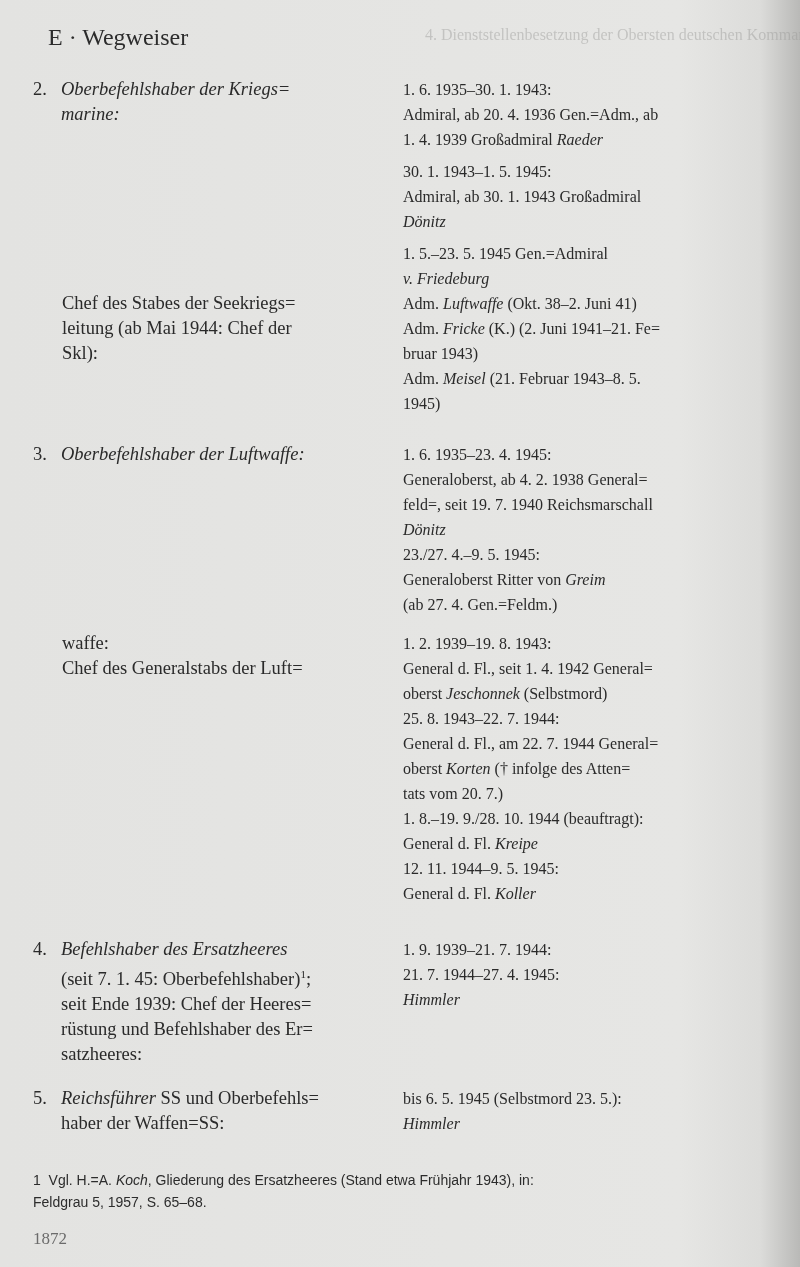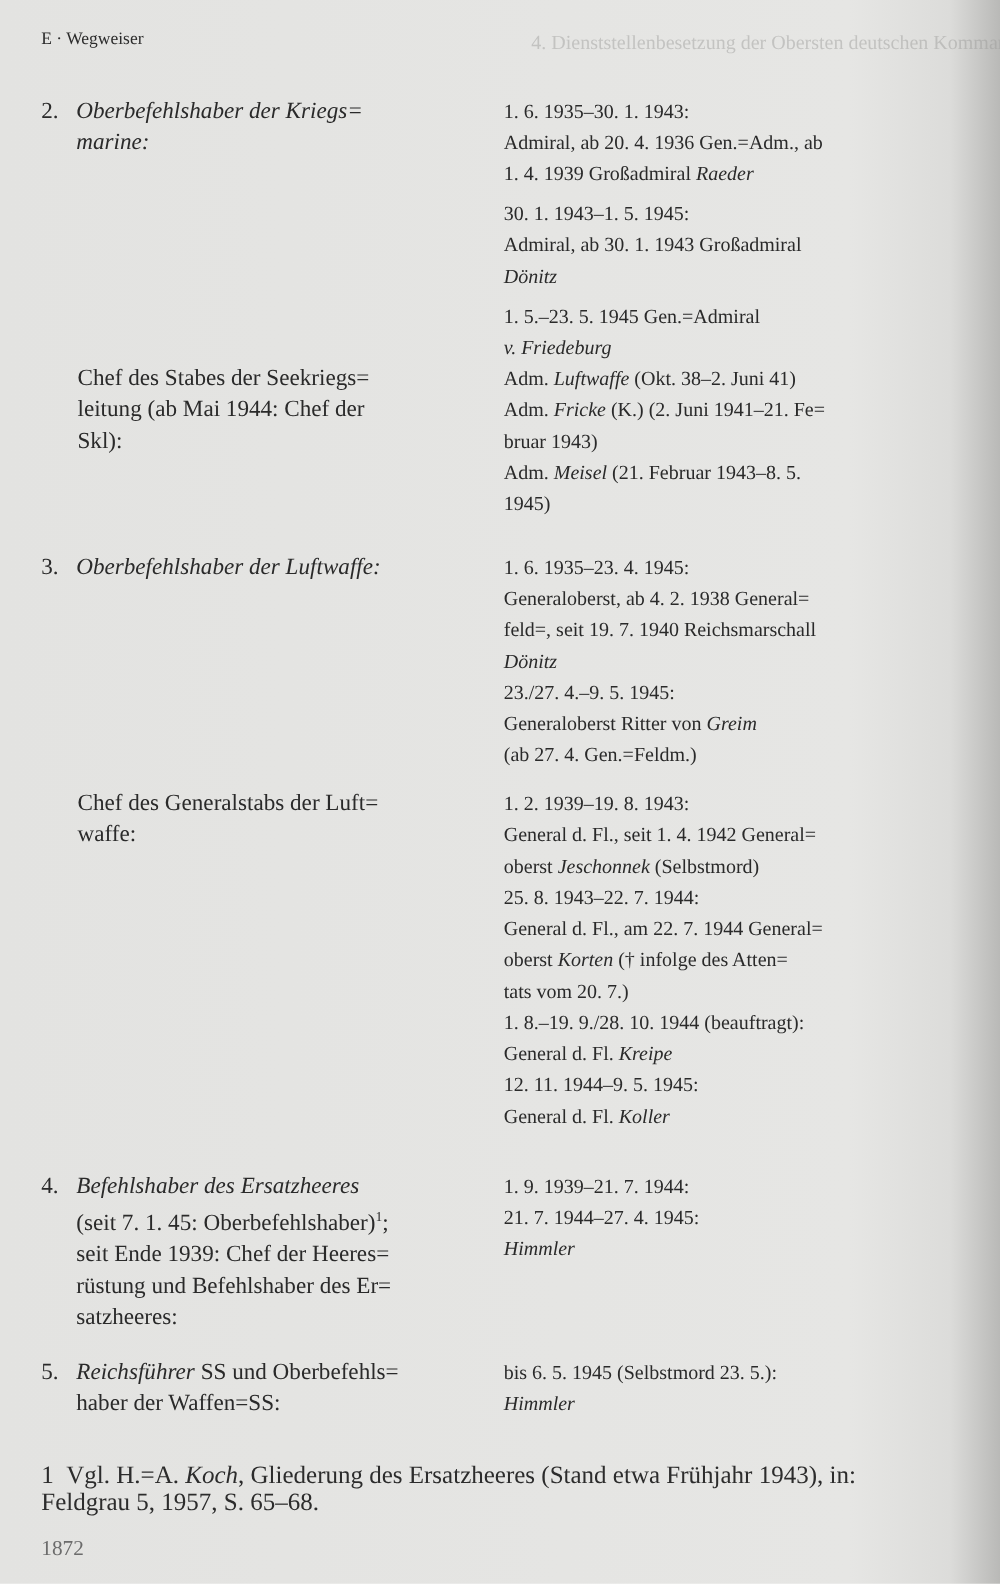--- a/index.html
+++ b/index.html
@@ -8,35 +8,35 @@
     background: linear-gradient(to right, #e3e3e1 0%, #e6e6e4 85%, #dcdcda 95%, #b9b9b7 100%);
     font-family: "DejaVu Serif", "Liberation Serif", serif;
     color:#2a2a2a;
   }
   .bleed {
     position:absolute; color:#9a9a98; opacity:0.45;
     font-family: "Liberation Serif", serif; font-size:16px; white-space:nowrap;
   }
   .page { position:absolute; left:0; top:0; width:800px; height:1267px; }
   .header {
-    position:absolute; left:33px; top:24px;
-    font-family:"Liberation Serif", serif; font-size:14px; color:#2c2c2c;
+    position:absolute; left:48px; top:24px;
+    font-family:"Liberation Serif", serif; font-size:24px; color:#2c2c2c;
   }
   .entry { position:absolute; left:0; width:800px; }
   .lcol { position:absolute; left:33px; width:352px; font-family:"Liberation Serif", serif; font-size:18.5px; line-height:25px; }
   .lcol.sub { left:62px; width:320px; text-align:justify; }
   .rcol { position:absolute; left:403px; width:360px; font-family:"Liberation Serif", serif; font-size:16px; line-height:25px; }
   .num { display:inline-block; width:28px; }
   .it { font-style:italic; }
   .line { white-space:nowrap; }
   .gap { height:7px; }
   .ind { padding-left:28px; }
   .foot {
     position:absolute; left:33px; top:1169px; width:740px;
-    font-family:Liberation Serif, serif; font-size:20px; line-height:22px; color:#2c2c2c;
+    font-family:Liberation Sans, sans-serif; font-size:14px; line-height:22px; color:#2c2c2c;
   }
   .pageno {
     position:absolute; left:33px; top:1229px;
     font-family:"Liberation Serif", serif; font-size:17px; color:#6b6b6b;
   }
   sup { font-size:11px; }
 </style>
 </head>
 <body>
 
@@ -90,22 +90,22 @@
       <div class="line">feld=, seit 19. 7. 1940 Reichsmarschall</div>
       <div class="line it">Dönitz</div>
       <div class="line">23./27. 4.–9. 5. 1945:</div>
       <div class="line">Generaloberst Ritter von <span class="it">Greim</span></div>
       <div class="line">(ab 27. 4. Gen.=Feldm.)</div>
     </div>
   </div>
 
   <div class="entry" style="top:631px;">
     <div class="lcol sub">
+      <div class="line">waffe:</div>
       <div class="line">Chef des Generalstabs der Luft=</div>
-      <div class="line">waffe:</div>
     </div>
     <div class="rcol">
       <div class="line">1. 2. 1939–19. 8. 1943:</div>
       <div class="line">General d. Fl., seit 1. 4. 1942 General=</div>
       <div class="line">oberst <span class="it">Jeschonnek</span> (Selbstmord)</div>
       <div class="line">25. 8. 1943–22. 7. 1944:</div>
       <div class="line">General d. Fl., am 22. 7. 1944 General=</div>
       <div class="line">oberst <span class="it">Korten</span> († infolge des Atten=</div>
       <div class="line">tats vom 20. 7.)</div>
       <div class="line">1. 8.–19. 9./28. 10. 1944 (beauftragt):</div>

